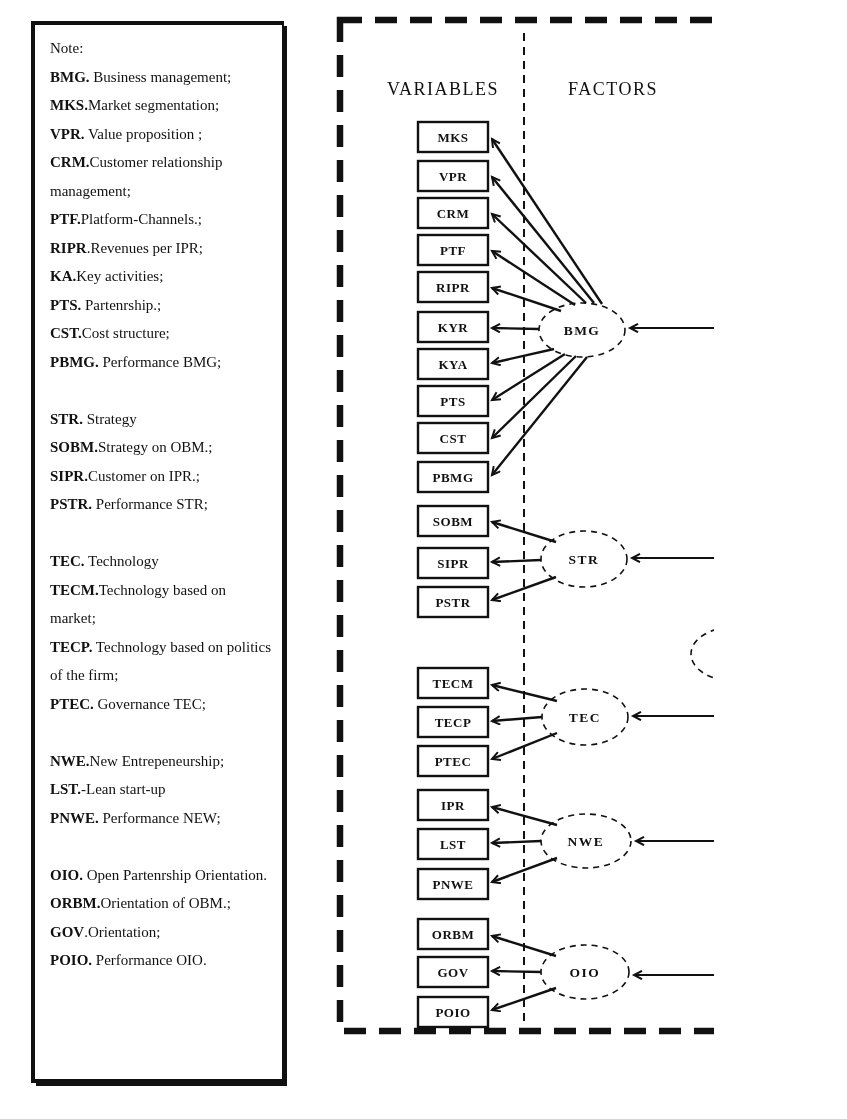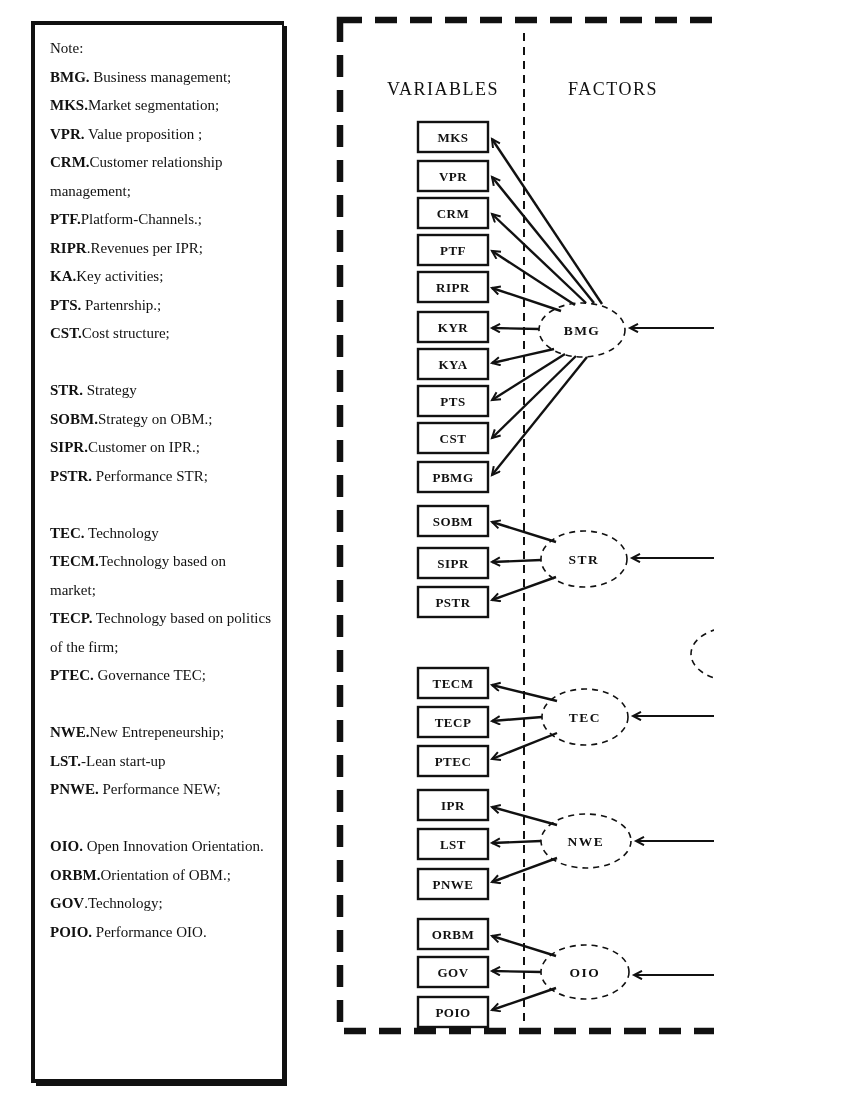--- a/index.html
+++ b/index.html
@@ -38,20 +38,21 @@
     <div>
       <p><b>BMG.</b><span> Business management;</span></p>
       <p><b>MKS.</b><span>Market segmentation;</span></p>
       <p><b>VPR.</b><span> Value proposition ;</span></p>
       <p><b>CRM.</b><span>Customer relationship management;</span></p>
       <p><b>PTF.</b><span>Platform-Channels.;</span></p>
       <p><b>RIPR</b><span>.Revenues per IPR;</span></p>
       <p><b>KA.</b><span>Key activities;</span></p>
       <p><b>PTS.</b><span> Partenrship.;</span></p>
       <p><b>CST.</b><span>Cost structure;</span></p>
+      <p><b>PBMG.</b><span> Performance BMG;</span></p>
     </div>
 
     <div class="note-group">
       <p><b>STR.</b><span> Strategy</span></p>
       <p><b>SOBM.</b><span>Strategy on OBM.;</span></p>
       <p><b>SIPR.</b><span>Customer on IPR.;</span></p>
       <p><b>PSTR.</b><span> Performance STR;</span></p>
     </div>
 
     <div class="note-group">
@@ -61,23 +62,23 @@
       <p><b>PTEC.</b><span> Governance TEC;</span></p>
     </div>
 
     <div class="note-group">
       <p><b>NWE.</b><span>New Entrepeneurship;</span></p>
       <p><b>LST.</b><span>-Lean start-up</span></p>
       <p><b>PNWE.</b><span> Performance NEW;</span></p>
     </div>
 
     <div class="note-group">
-      <p><b>OIO.</b><span> Open Innovation Orientation.</span></p>
+      <p><b>OIO.</b><span> Open Partenrship Orientation.</span></p>
       <p><b>ORBM.</b><span>Orientation of OBM.;</span></p>
-      <p><b>GOV</b><span>.Technology;</span></p>
+      <p><b>GOV</b><span>.Orientation;</span></p>
       <p><b>POIO.</b><span> Performance OIO.</span></p>
     </div>
   </div>
 
   <svg class="diagram-svg" width="847" height="1119" viewBox="0 0 847 1119">
     <defs>
       <marker id="arw" markerWidth="13" markerHeight="12" refX="10" refY="5" orient="auto" markerUnits="userSpaceOnUse">
         <path d="M2 0.8 L10 5 L2 9.2" fill="none" stroke="#111" stroke-width="2"></path>
       </marker>
     </defs>

